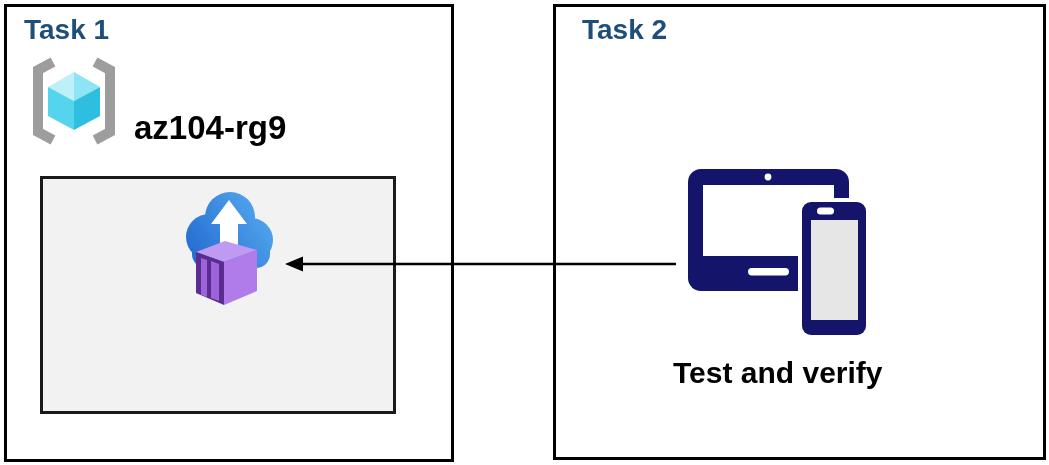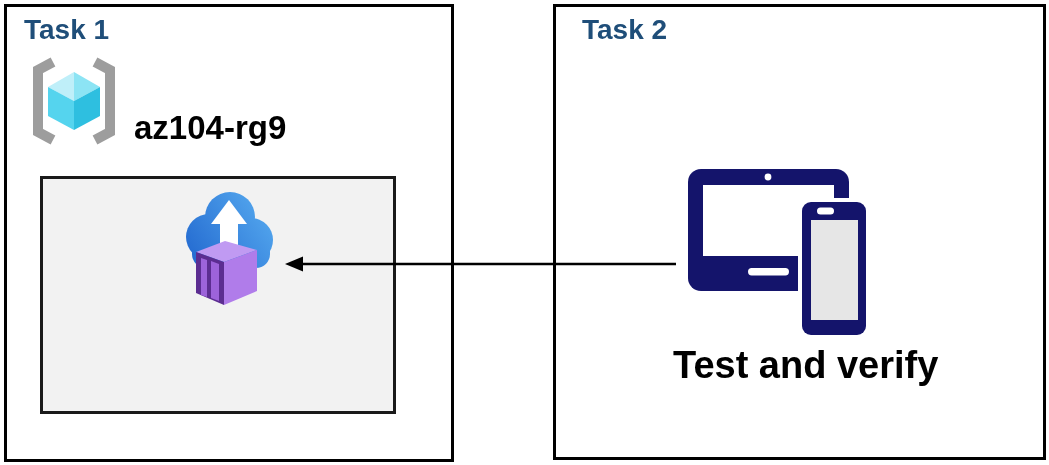--- a/index.html
+++ b/index.html
@@ -72,22 +72,22 @@
     white-space: nowrap;
   }
   .devices-icon {
     position: absolute;
     left: 129px;
     top: 155px;
   }
   .task2-caption {
     position: absolute;
     left: 117px;
-    top: 337px;
-    font-size: 38px;
+    top: 349px;
+    font-size: 30px;
     font-weight: 700;
     color: var(--label-black, #000000);
     white-space: nowrap;
   }
   .arrow-overlay {
     position: absolute;
     left: 280px;
     top: 250px;
     pointer-events: none;
   }

